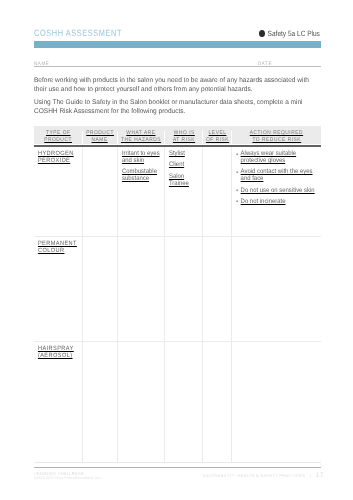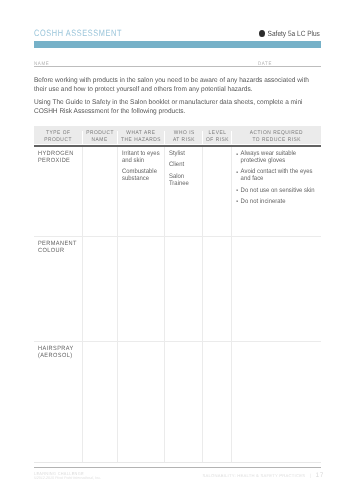--- a/index.html
+++ b/index.html
@@ -4,21 +4,21 @@
 <title>COSHH Assessment</title>
 <style>
   html, body { margin:0; padding:0; }
   body {
     width:353px; height:500px; background:#ffffff;
     font-family:"Liberation Sans", sans-serif;
     -webkit-font-smoothing:antialiased;
     text-rendering:geometricPrecision;
     overflow:hidden;
   }
-  .page { position:relative; width:353px; height:424px; }
+  .page { position:relative; width:353px; height:424px;text-decoration:underline; }
 
   
   .hdr-title {
     position:absolute; left:34px; top:28.4px;
     font-size:9.2px; letter-spacing:0.75px; color:#9ac5da;
     font-weight:400; white-space:nowrap;
     transform:scaleX(0.80); transform-origin:left top;
   }
   .hdr-right {
     position:absolute; left:258.5px; top:29px;

